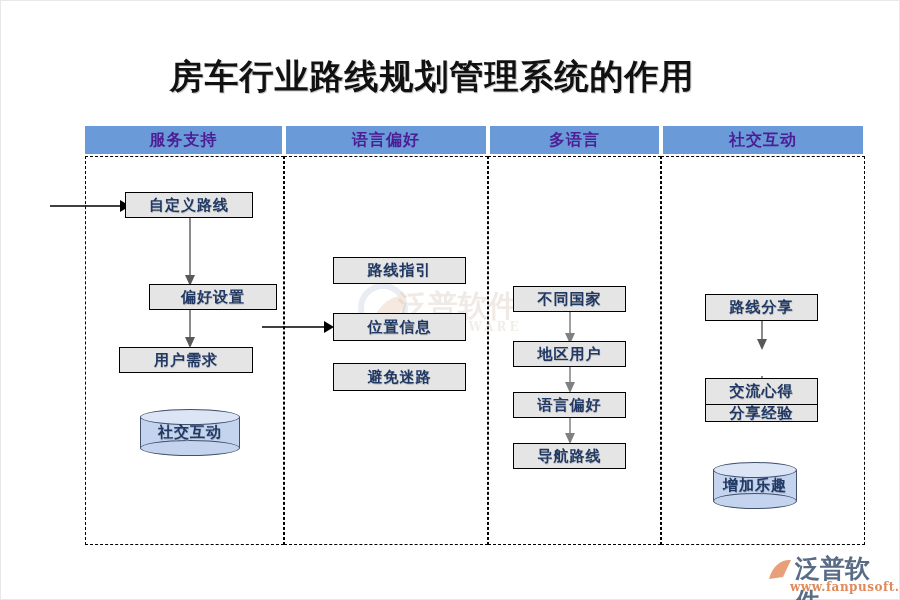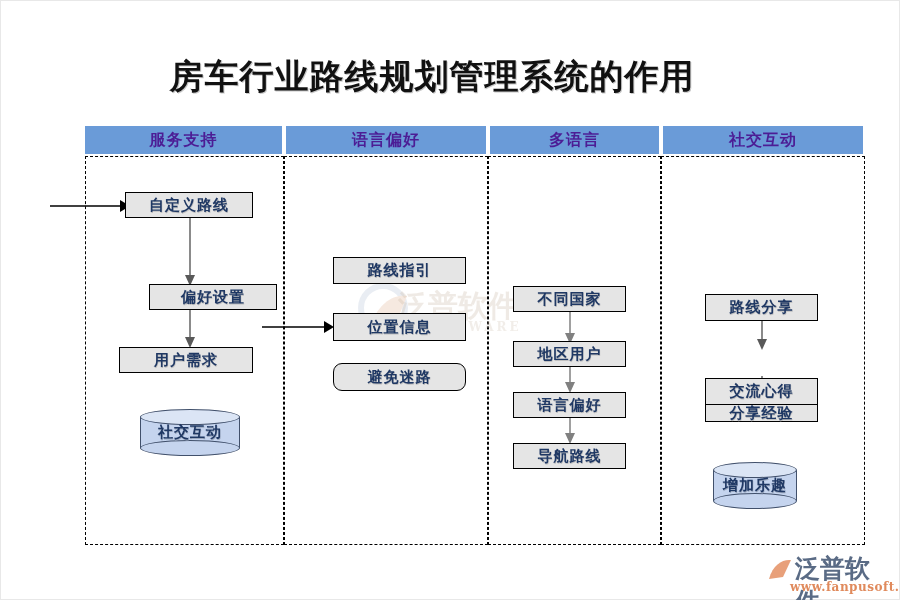--- a/index.html
+++ b/index.html
@@ -186,21 +186,21 @@
 
 <div class="box" style="left:333px;top:257px;width:133px;height:27px;">路线指引</div>
 
 <svg class="conn" style="left:262px;top:317px;" width="72" height="20" viewBox="0 0 72 20">
   <line x1="0" y1="10" x2="62" y2="10" stroke="#000000" stroke-width="1.6"></line>
   <path d="M62 4 L72 10 L62 16 Z" fill="#000000"></path>
 </svg>
 
 <div class="box" style="left:333px;top:313px;width:133px;height:28px;">位置信息</div>
 
-<div class="box" style="left:333px;top:363px;width:133px;height:28px;border-radius:9px;">避免迷路</div>
+<div class="box" style="left:333px;top:363px;width:133px;height:28px;">避免迷路</div>
 
 <div class="box" style="left:513px;top:286px;width:113px;height:26px;">不同国家</div>
 
 <svg class="conn" style="left:562px;top:312px;" width="16" height="32" viewBox="0 0 16 32">
   <line x1="8" y1="0" x2="8" y2="22" stroke="#808080" stroke-width="1.5"></line>
   <path d="M3 21 L8 32 L13 21 Z" fill="#808080"></path>
 </svg>
 
 <div class="box" style="left:513px;top:341px;width:113px;height:26px;">地区用户</div>
 

